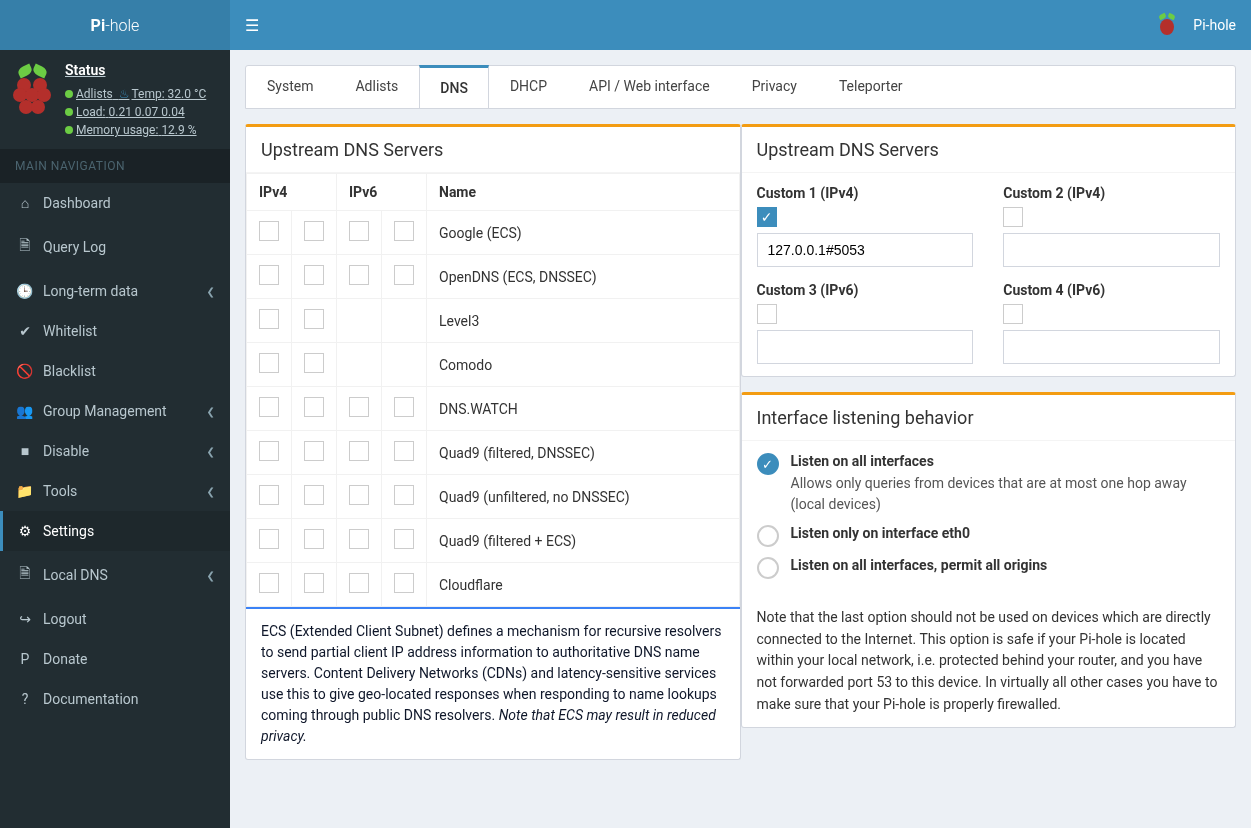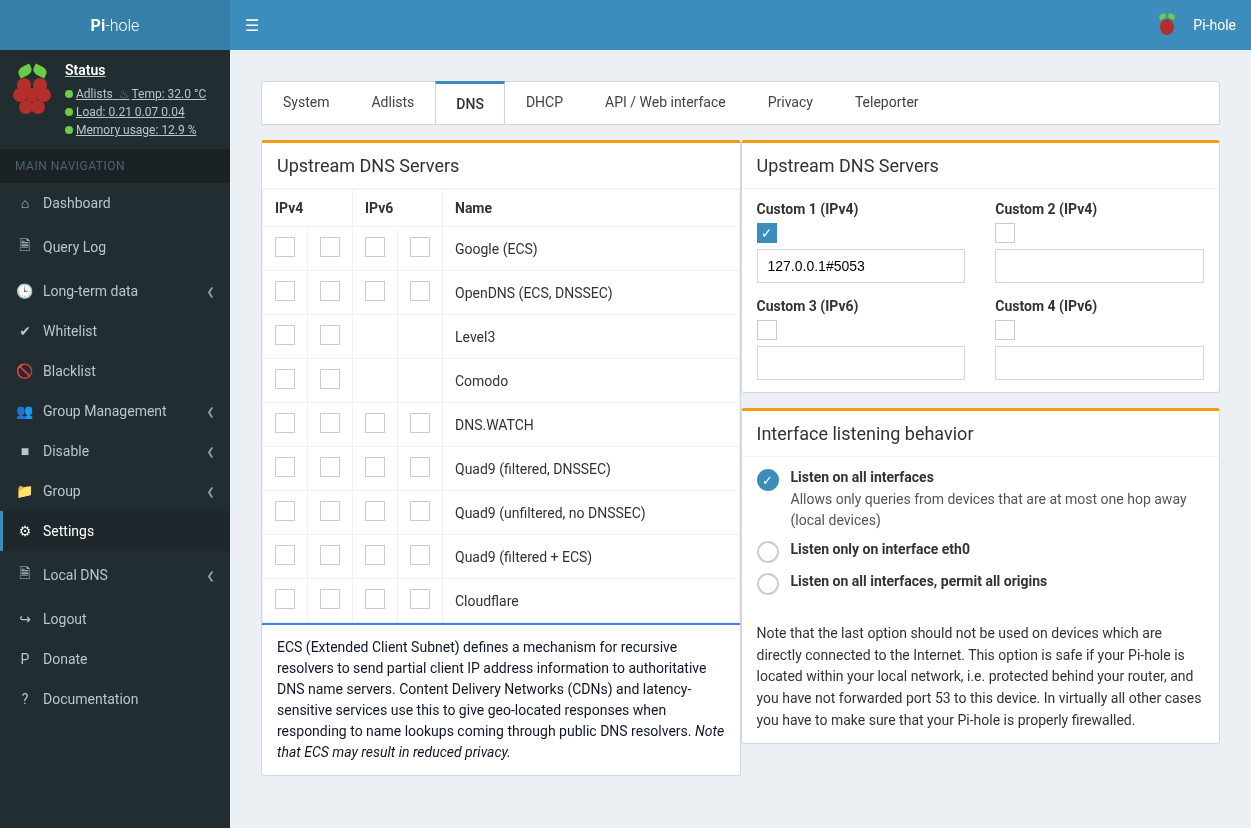--- a/index.html
+++ b/index.html
@@ -39,21 +39,21 @@
 .main { flex:1; display:flex; flex-direction:column; min-width:0; }
 .topbar { background:#3c8dbc; color:#fff; height:50px; display:flex; align-items:center; padding:0 15px; justify-content:space-between; }
 .hamburger { cursor:pointer; font-size:16px; }
 .topbar-right { display:flex; align-items:center; gap:16px; font-size:14px; }
 .topbar-logo { width:20px; height:22px; position:relative; }
 .topbar-logo .tl-leaf::before, .topbar-logo .tl-leaf::after { content:""; position:absolute; width:7px; height:5px; background:#6ccc44; border-radius:50% 0; top:0; }
 .topbar-logo .tl-leaf::before { left:2px; transform:rotate(-25deg); }
 .topbar-logo .tl-leaf::after { right:2px; transform:rotate(25deg) scaleX(-1); }
 .topbar-logo .tl-berry { position:absolute; top:5px; left:3px; width:14px; height:16px; background:#b42f2b; border-radius:50%; }
 
-.content { padding: 31px; }
+.content { padding: 15px; }
 .tabs { background:#fff; border:1px solid #d2d6de; border-radius:3px 3px 0 0; display:flex; }
 .tab { padding: 12px 20px; color:#444; cursor:pointer; border-right:1px solid transparent; border-left:1px solid transparent; }
 .tab.active { border-top:3px solid #3c8dbc; margin-top:-1px; border-left:1px solid #d2d6de; border-right:1px solid #d2d6de; color:#333; font-weight:500; }
 .tab:first-child.active { border-left:none; }
 
 .row { display:flex; gap:0; margin-top:15px; }
 .col { flex:1; min-width:0; display:flex; flex-direction:column; gap:15px; }
 
 .box { background:#fff; border:1px solid #d2d6de; border-top:3px solid #f39c12; border-radius:3px; }
 .box-header { padding: 12px 15px; font-size:18px; color:#333; border-bottom:1px solid #f4f4f4; }
@@ -142,21 +142,21 @@
           <span>Group Management</span>
           <span class="nav-chevron">❮</span>
         </li>
         <li class="nav-item">
           <span class="nav-icon">■</span>
           <span>Disable</span>
           <span class="nav-chevron">❮</span>
         </li>
         <li class="nav-item">
           <span class="nav-icon">📁</span>
-          <span>Group</span>
+          <span>Tools</span>
           <span class="nav-chevron">❮</span>
         </li>
         <li class="nav-item active">
           <span class="nav-icon">⚙</span>
           <span>Settings</span>
         </li>
         <li class="nav-item">
           <span class="nav-icon">🗎</span>
           <span>Local DNS</span>
           <span class="nav-chevron">❮</span>

